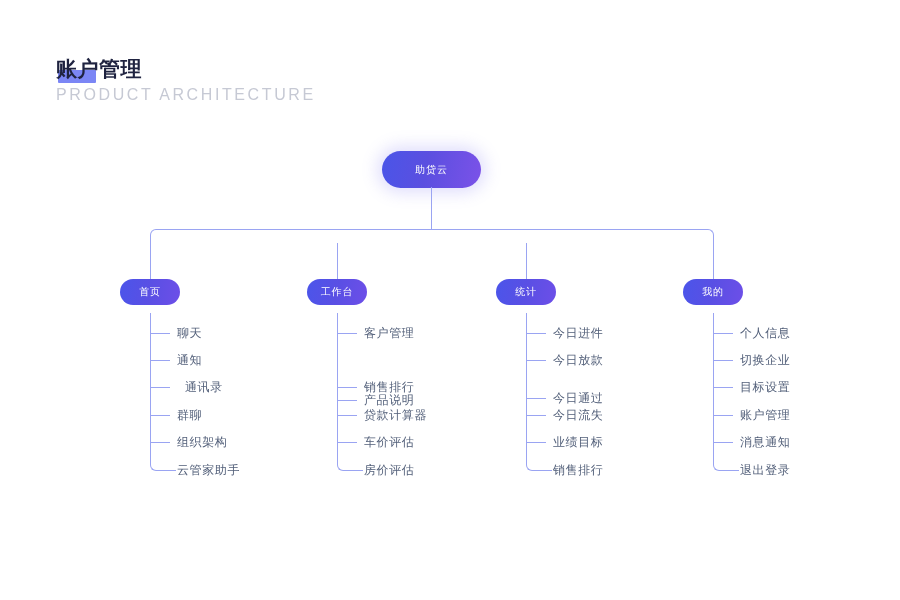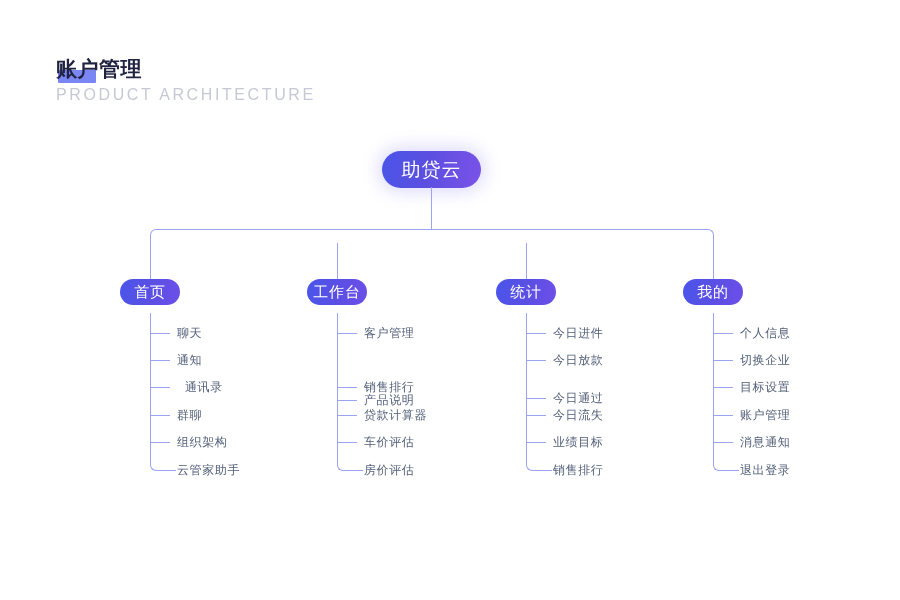--- a/index.html
+++ b/index.html
@@ -49,31 +49,31 @@
 
   
   .node-root{
     position:absolute;left:382px;top:151px;width:99px;height:37px;
     border-radius:19px;
     background:linear-gradient(100deg,#4a55e8 0%,#5b4fe0 45%,#7b52e8 100%);
     box-shadow:0 0 16px 5px rgba(120,110,240,0.22);
     display:flex;align-items:center;justify-content:center;
   }
   .node-root span{
-    color:#ffffff;font-size:19px;letter-spacing:1px;
+    color:#ffffff;font-size:10px;letter-spacing:1px;
     font-family:"Liberation Sans","DejaVu Sans",sans-serif;
   }
   .node-l2{
     position:absolute;top:279px;width:60px;height:26px;
     border-radius:13px;
     background:linear-gradient(100deg,#4b55ea 0%,#5a4fe4 50%,#6d4fe8 100%);
     display:flex;align-items:center;justify-content:center;
   }
   .node-l2 span{
-    color:#ffffff;font-size:15px;letter-spacing:0.8px;white-space:nowrap;
+    color:#ffffff;font-size:10px;letter-spacing:0.8px;white-space:nowrap;
     font-family:Liberation Sans, sans-serif;
   }
 
   
   .leaf-col{position:absolute;top:313px;}
   .spine{
     position:absolute;left:0;top:0;width:1px;background:#9aa4f2;
   }
   .spine-foot{
     position:absolute;left:0;width:7px;height:7px;

